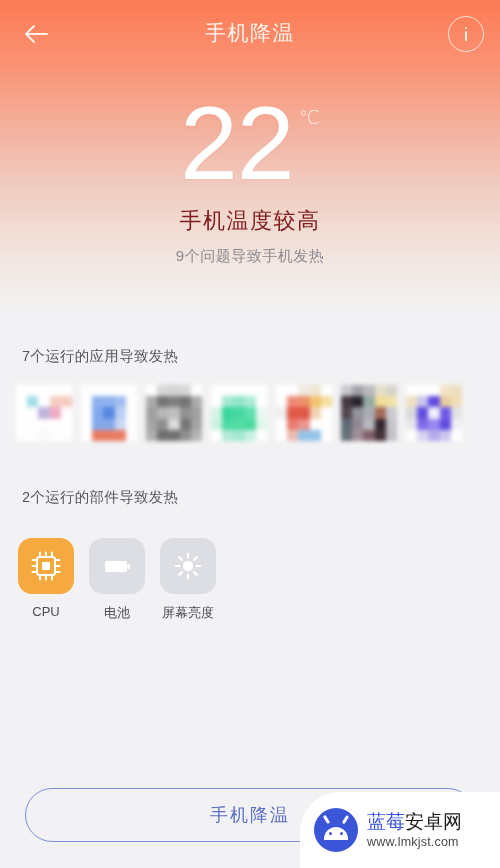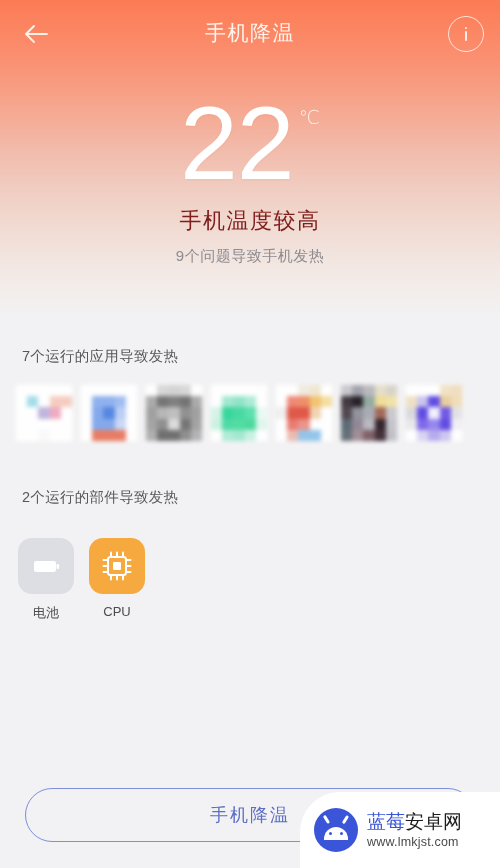--- a/index.html
+++ b/index.html
@@ -427,49 +427,65 @@
         <div style="background: rgb(216, 210, 242);"></div>
         <div style="background: rgb(180, 168, 238);"></div>
         <div style="background: rgb(204, 196, 240);"></div>
         <div style="background: rgb(255, 255, 255);"></div>
       </div>
     </div>
 
   <div class="section-title" id="parts-title">2个运行的部件导致发热</div>
   <div class="icon-row" id="parts-row">
       <div class="part">
-        <div class="part-tile" style="background: rgb(220, 222, 227);">
-          <svg width="34" height="34" viewBox="0 0 34 34">
-            <rect x="5" y="12" width="22" height="11" rx="2" fill="#FFFFFF"></rect>
-            <rect x="27.5" y="15" width="2.6" height="5" rx="1.2" fill="#FFFFFF"></rect>
-          </svg>
-        </div>
-        <div class="part-label">电池</div>
-      </div>
-      <div class="part">
         <div class="part-tile" style="background: rgb(245, 169, 63);">
           <svg width="34" height="34" viewBox="0 0 34 34">
             <rect x="8" y="8" width="18" height="18" rx="2.5" fill="none" stroke="#FFFFFF" stroke-width="2"></rect>
             <rect x="13" y="13" width="8" height="8" rx="1.2" fill="#FFFFFF"></rect>
             <line x1="11" y1="3.5" x2="11" y2="8" stroke="#FFFFFF" stroke-width="2" stroke-linecap="round"></line>
             <line x1="11" y1="26" x2="11" y2="30.5" stroke="#FFFFFF" stroke-width="2" stroke-linecap="round"></line>
             <line x1="3.5" y1="11" x2="8" y2="11" stroke="#FFFFFF" stroke-width="2" stroke-linecap="round"></line>
             <line x1="26" y1="11" x2="30.5" y2="11" stroke="#FFFFFF" stroke-width="2" stroke-linecap="round"></line>
             <line x1="17" y1="3.5" x2="17" y2="8" stroke="#FFFFFF" stroke-width="2" stroke-linecap="round"></line>
             <line x1="17" y1="26" x2="17" y2="30.5" stroke="#FFFFFF" stroke-width="2" stroke-linecap="round"></line>
             <line x1="3.5" y1="17" x2="8" y2="17" stroke="#FFFFFF" stroke-width="2" stroke-linecap="round"></line>
             <line x1="26" y1="17" x2="30.5" y2="17" stroke="#FFFFFF" stroke-width="2" stroke-linecap="round"></line>
             <line x1="23" y1="3.5" x2="23" y2="8" stroke="#FFFFFF" stroke-width="2" stroke-linecap="round"></line>
             <line x1="23" y1="26" x2="23" y2="30.5" stroke="#FFFFFF" stroke-width="2" stroke-linecap="round"></line>
             <line x1="3.5" y1="23" x2="8" y2="23" stroke="#FFFFFF" stroke-width="2" stroke-linecap="round"></line>
             <line x1="26" y1="23" x2="30.5" y2="23" stroke="#FFFFFF" stroke-width="2" stroke-linecap="round"></line>
           </svg>
         </div>
         <div class="part-label">CPU</div>
       </div>
+      <div class="part">
+        <div class="part-tile" style="background: rgb(220, 222, 227);">
+          <svg width="34" height="34" viewBox="0 0 34 34">
+            <rect x="5" y="12" width="22" height="11" rx="2" fill="#FFFFFF"></rect>
+            <rect x="27.5" y="15" width="2.6" height="5" rx="1.2" fill="#FFFFFF"></rect>
+          </svg>
+        </div>
+        <div class="part-label">电池</div>
+      </div>
+      <div class="part">
+        <div class="part-tile" style="background: rgb(220, 222, 227);">
+          <svg width="34" height="34" viewBox="0 0 34 34">
+            <circle cx="17" cy="17" r="5.2" fill="#FFFFFF"></circle>
+            <line x1="25.6" y1="17" x2="29.2" y2="17" stroke="#FFFFFF" stroke-width="2.2" stroke-linecap="round"></line>
+            <line x1="23.08111831820431" y1="23.081118318204307" x2="25.62670273047588" y2="25.626702730475877" stroke="#FFFFFF" stroke-width="2.2" stroke-linecap="round"></line>
+            <line x1="17" y1="25.6" x2="17" y2="29.2" stroke="#FFFFFF" stroke-width="2.2" stroke-linecap="round"></line>
+            <line x1="10.918881681795693" y1="23.08111831820431" x2="8.373297269524121" y2="25.62670273047588" stroke="#FFFFFF" stroke-width="2.2" stroke-linecap="round"></line>
+            <line x1="8.4" y1="17" x2="4.800000000000001" y2="17" stroke="#FFFFFF" stroke-width="2.2" stroke-linecap="round"></line>
+            <line x1="10.918881681795689" y1="10.918881681795693" x2="8.37329726952412" y2="8.373297269524121" stroke="#FFFFFF" stroke-width="2.2" stroke-linecap="round"></line>
+            <line x1="17" y1="8.4" x2="16.999999999999996" y2="4.800000000000001" stroke="#FFFFFF" stroke-width="2.2" stroke-linecap="round"></line>
+            <line x1="23.081118318204307" y1="10.918881681795689" x2="25.626702730475877" y2="8.37329726952412" stroke="#FFFFFF" stroke-width="2.2" stroke-linecap="round"></line>
+          </svg>
+        </div>
+        <div class="part-label">屏幕亮度</div>
+      </div>
     </div>
 
   <div class="cta">
     <span>手机降温</span>
   </div>
 
   <div class="watermark">
     <div class="wm-logo">
       <span class="ant-l"></span>
       <span class="ant-r"></span>

